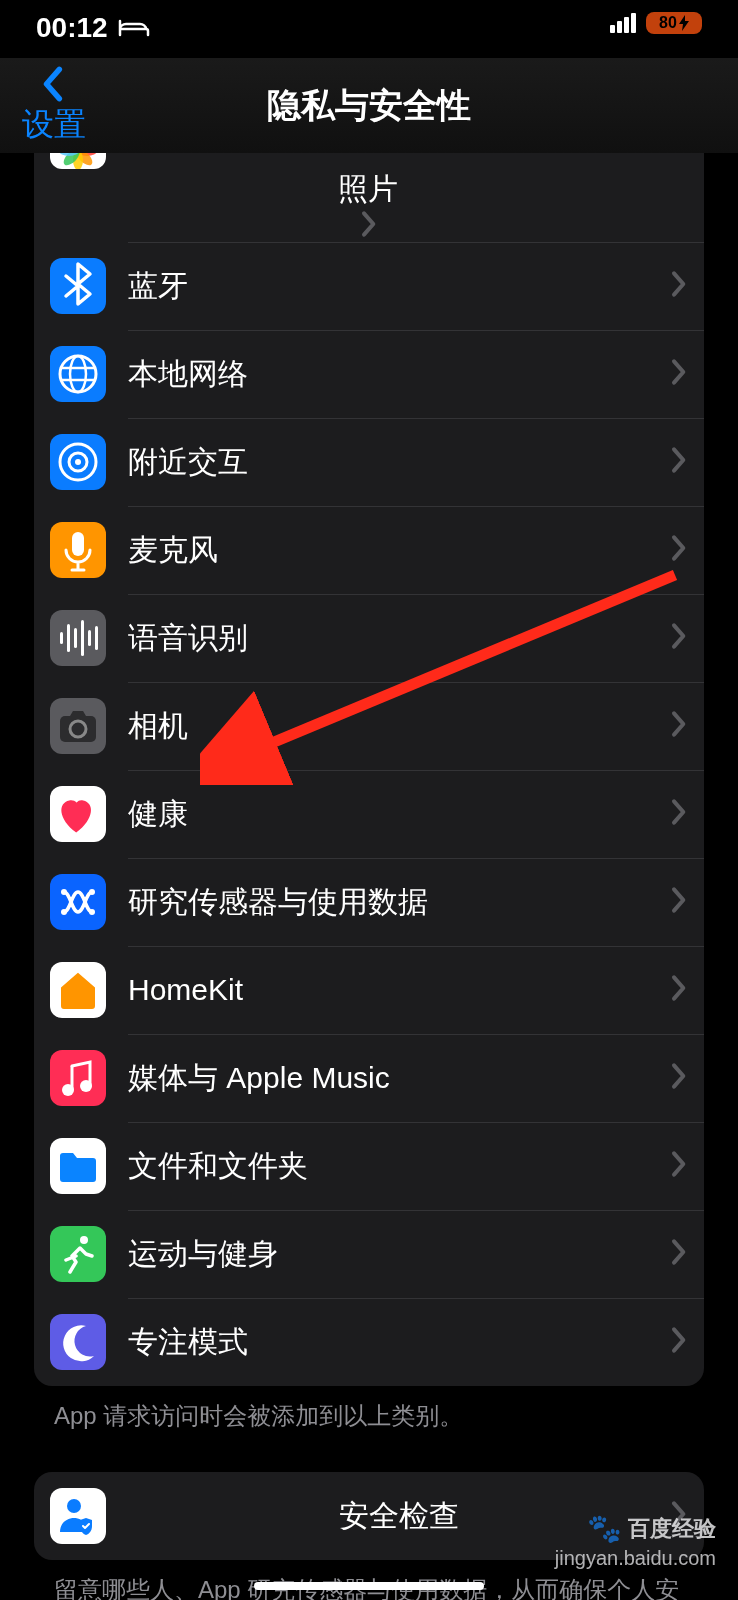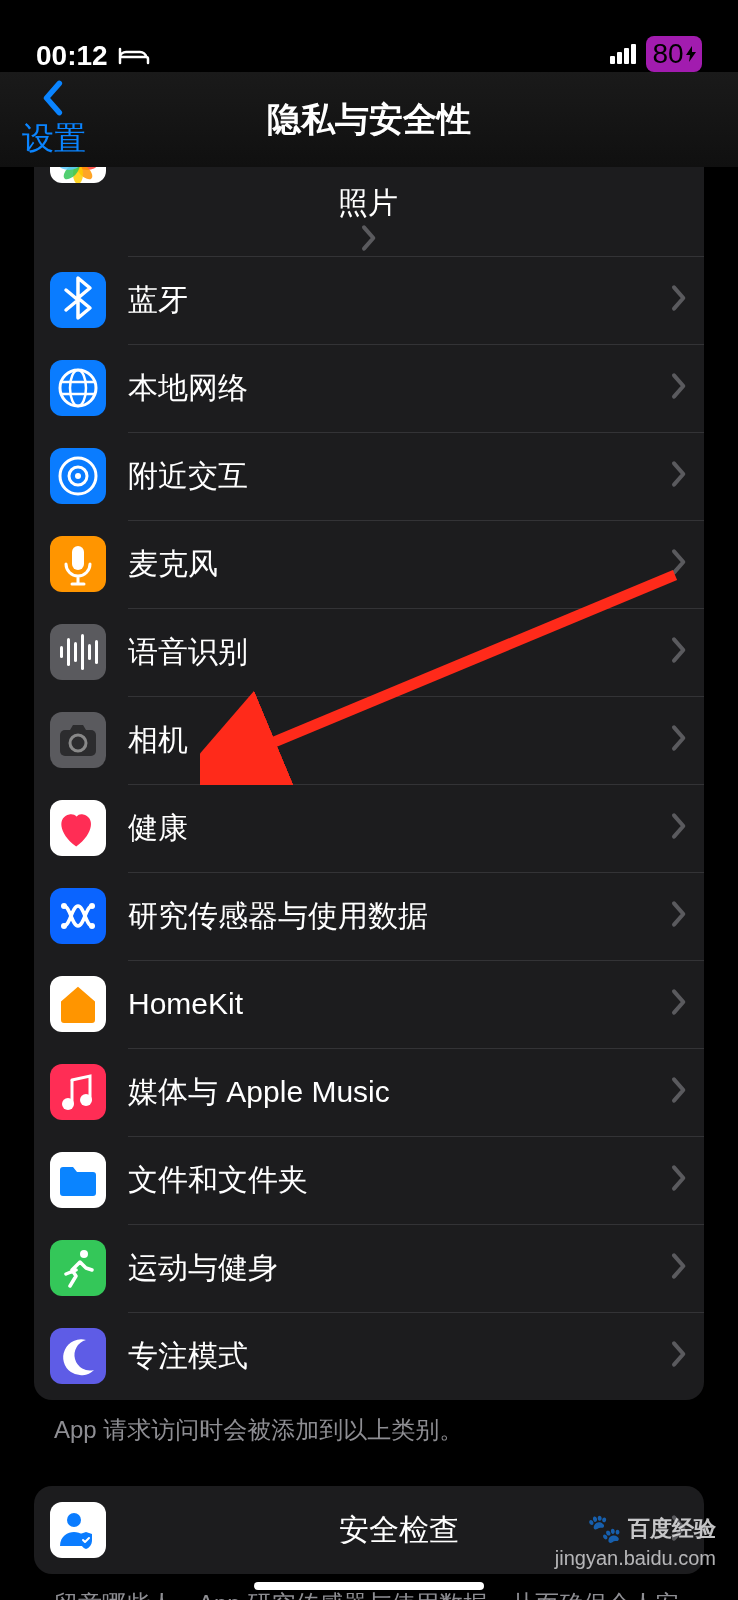--- a/index.html
+++ b/index.html
@@ -7,43 +7,43 @@
     width: 738px;
     height: 1600px;
     background: #000;
     color: #fff;
     font-family: -apple-system, "Helvetica Neue", Arial, sans-serif;
     overflow: hidden;
     position: relative;
   }
   
   .status-bar {
-    height: 72px;
+    height: 58px;
     display: flex;
-    align-items: flex-end;
+    align-items: flex-start;
     justify-content: space-between;
-    padding: 0 36px 0 36px;
+    padding: 12px 36px 0 36px;
     font-size: 28px;
     font-weight: 600;
   }
   .status-left { display: flex; align-items: center; gap: 10px; }
   .status-right { display: flex; align-items: center; gap: 10px; }
   .bed-icon { display:inline-block; }
   .signal-bars { display:flex; align-items:flex-end; gap:2px; }
   .signal-bars span { width:5px; background:#fff; border-radius:1px; }
   .signal-bars span:nth-child(1){height:8px;}
   .signal-bars span:nth-child(2){height:12px;}
   .signal-bars span:nth-child(3){height:16px;}
   .signal-bars span:nth-child(4){height:20px;}
   .battery-pill {
-    background:#a21caf;
+    background:#c2410c;
     border-radius:8px;
     padding:2px 6px;
-    font-size:28px;
-    font-weight:400;
+    font-size:16px;
+    font-weight:700;
     color:#000;
     display:flex;
     align-items:center;
     gap:2px;
     min-width:56px;
     justify-content:center;
   }
   
   .nav-bar {
     height: 95px;

